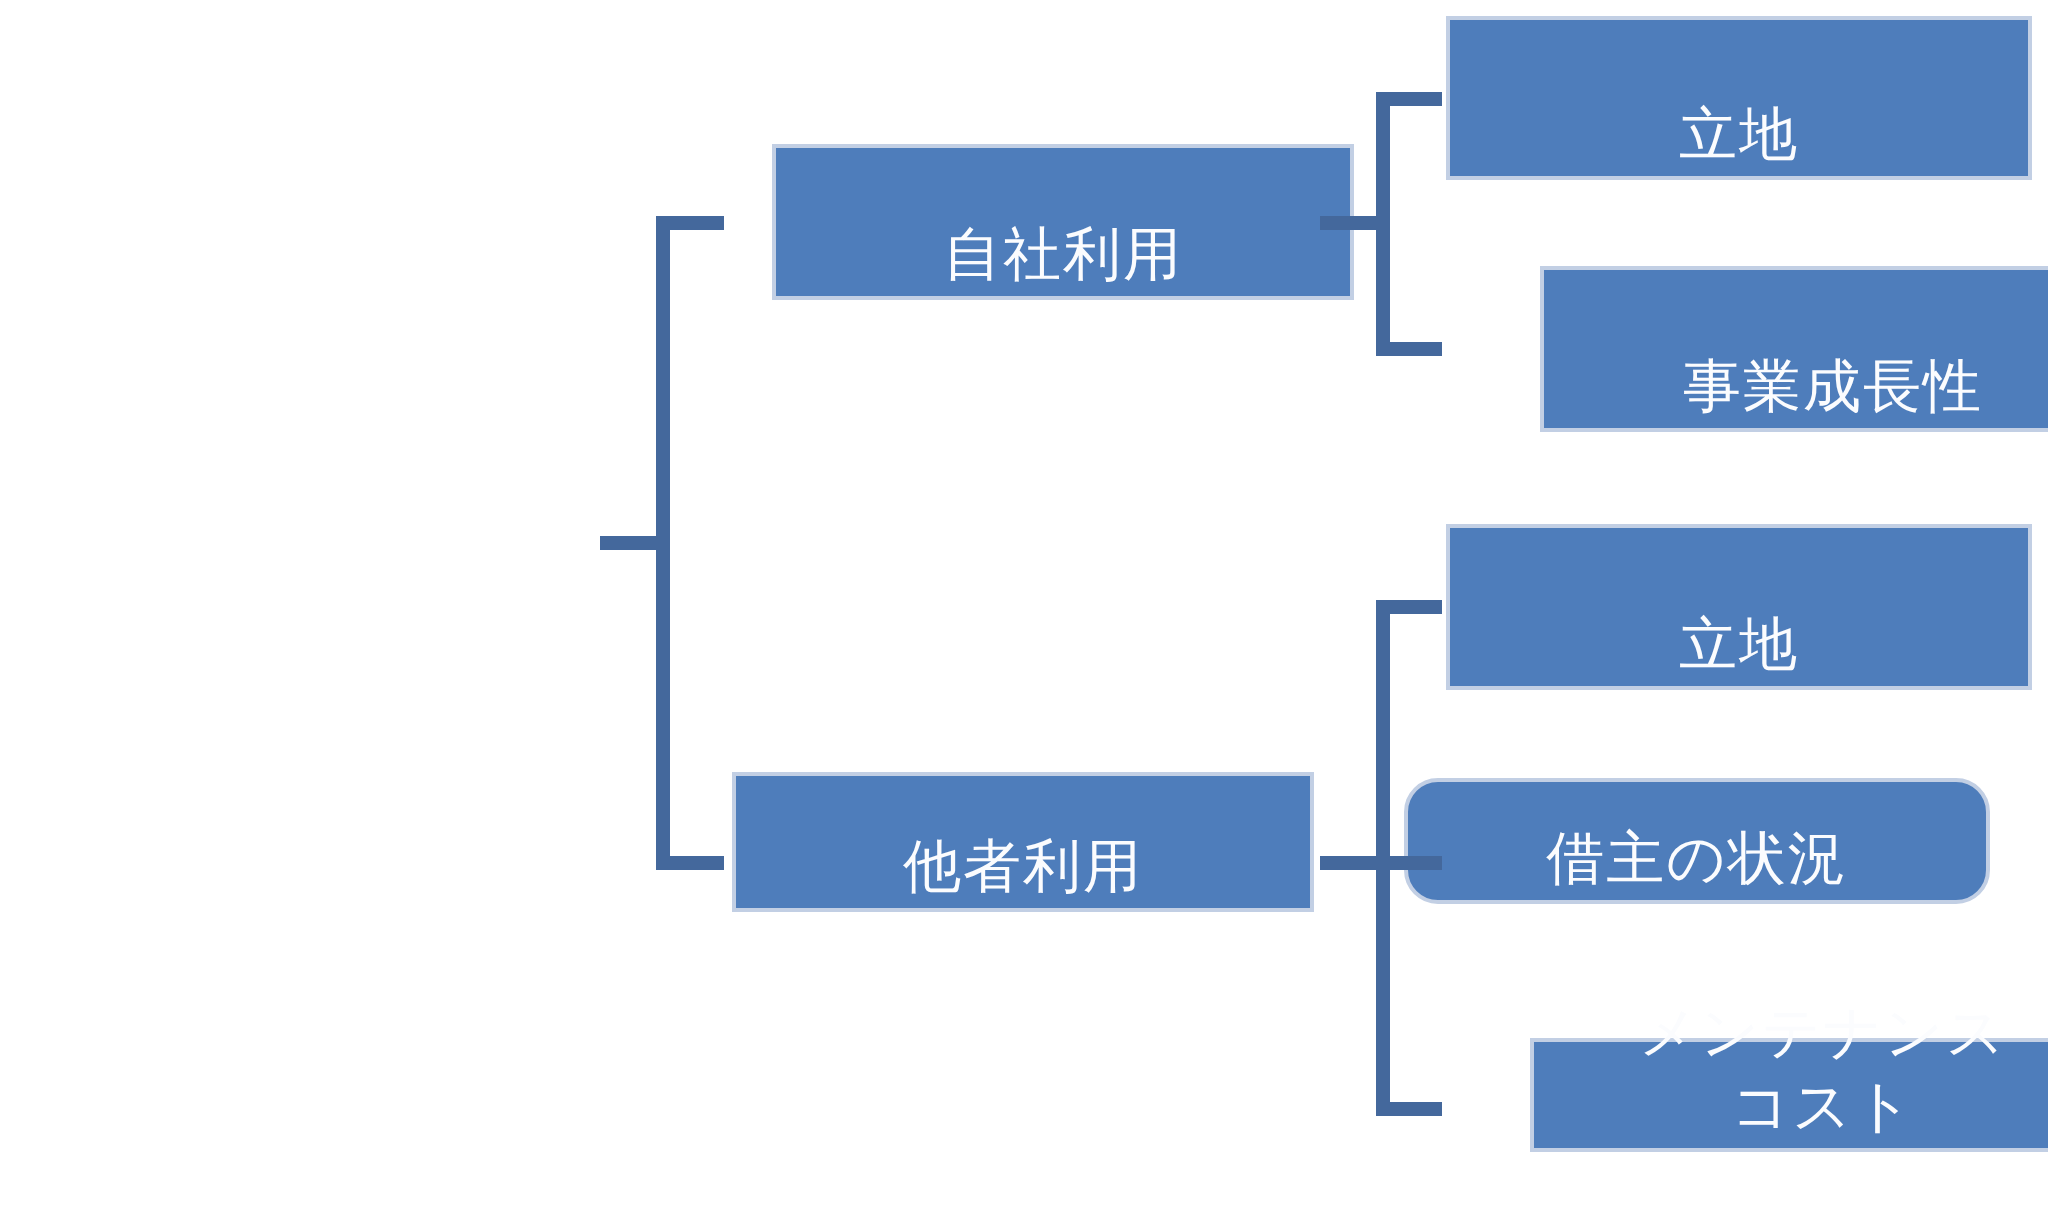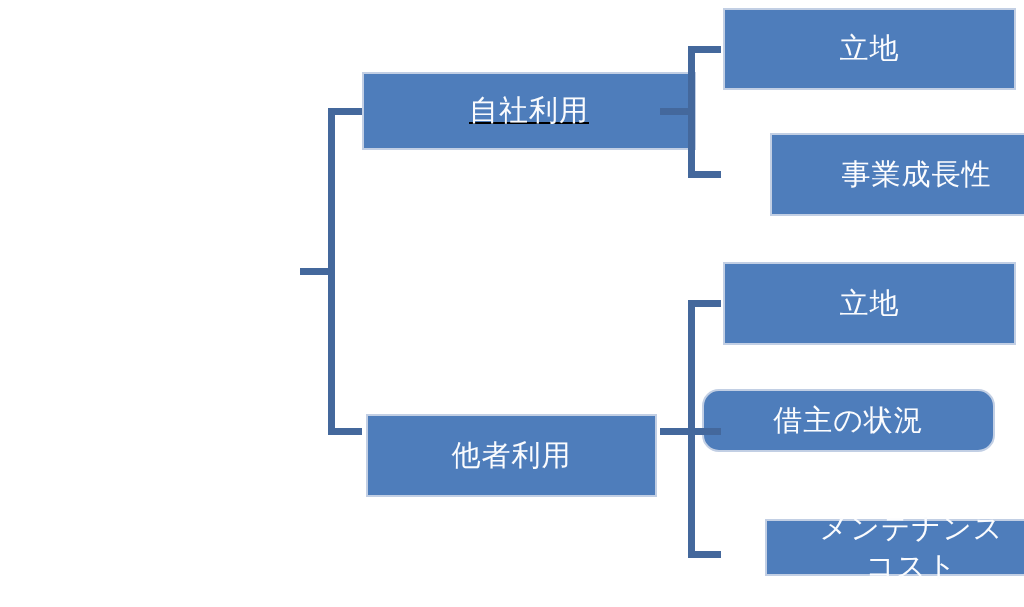--- a/index.html
+++ b/index.html
@@ -14,40 +14,40 @@
     height: 607px;
     background: #ffffff;
     overflow: hidden;
   }
   .node {
     position: absolute;
     background: var(--box-fill, #4E7DBB);
     border: 2px solid var(--box-border, #C2CFE4);
     box-sizing: border-box;
     display: flex;
-    align-items: center;
+    align-items: flex-end;
     justify-content: center;
     text-align: center;
   }
   .box-label {
     color: var(--text-color, #FBFCFE);
     font-size: 29px;
     line-height: 1.3;
     letter-spacing: 1px;
     white-space: pre-line;
     user-select: none;
   }
   .connector {
     position: absolute;
     background: var(--connector-color, #44689C);
   }
   
   .n-root  { left: 9px;   top: 230px; width: 289px; height: 82px; }
-  .n-own   { left: 362px; top: 72px;  width: 334px; height: 78px; text-decoration: underline; }
-  .n-other { left: 366px; top: 414px; width: 291px; height: 83px; }
+  .n-own   { left: 386px; top: 72px;  width: 291px; height: 78px; }
+  .n-other { left: 366px; top: 386px; width: 291px; height: 70px; }
   .n-c1    { left: 723px; top: 8px;   width: 293px; height: 82px; }
   .n-c2    { left: 723px; top: 133px; width: 293px; height: 83px; margin-left: 47px; }
   .n-c3    { left: 723px; top: 262px; width: 293px; height: 83px; }
   .n-c4    { left: 702px; top: 389px; width: 293px; height: 63px; border-radius: 17px; }
   .n-c5    { left: 765px; top: 519px; width: 293px; height: 57px; }
   
   .k1-stub { left: 300px; top: 268px; width: 35px; height: 7px; }
   .k1-vert { left: 328px; top: 108px; width: 7px;  height: 327px; }
   .k1-arm1 { left: 328px; top: 108px; width: 34px; height: 7px; }
   .k1-arm2 { left: 328px; top: 428px; width: 34px; height: 7px; }

